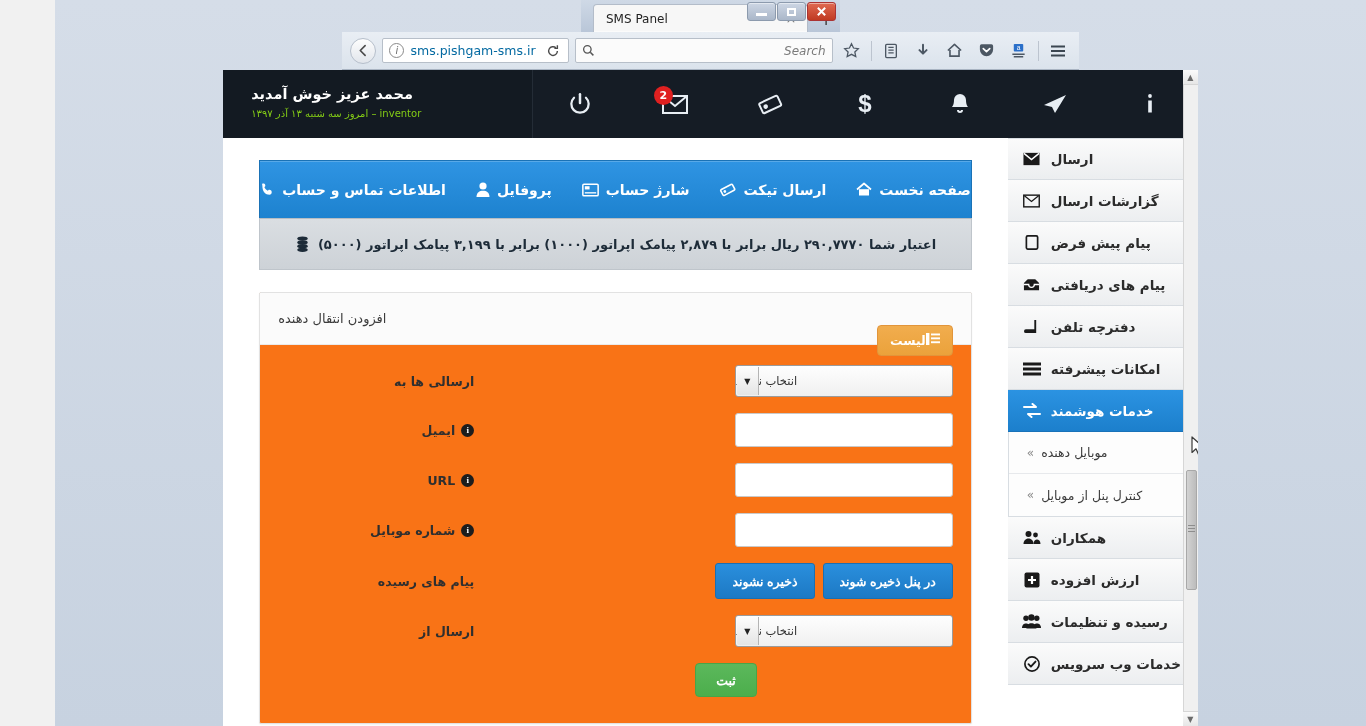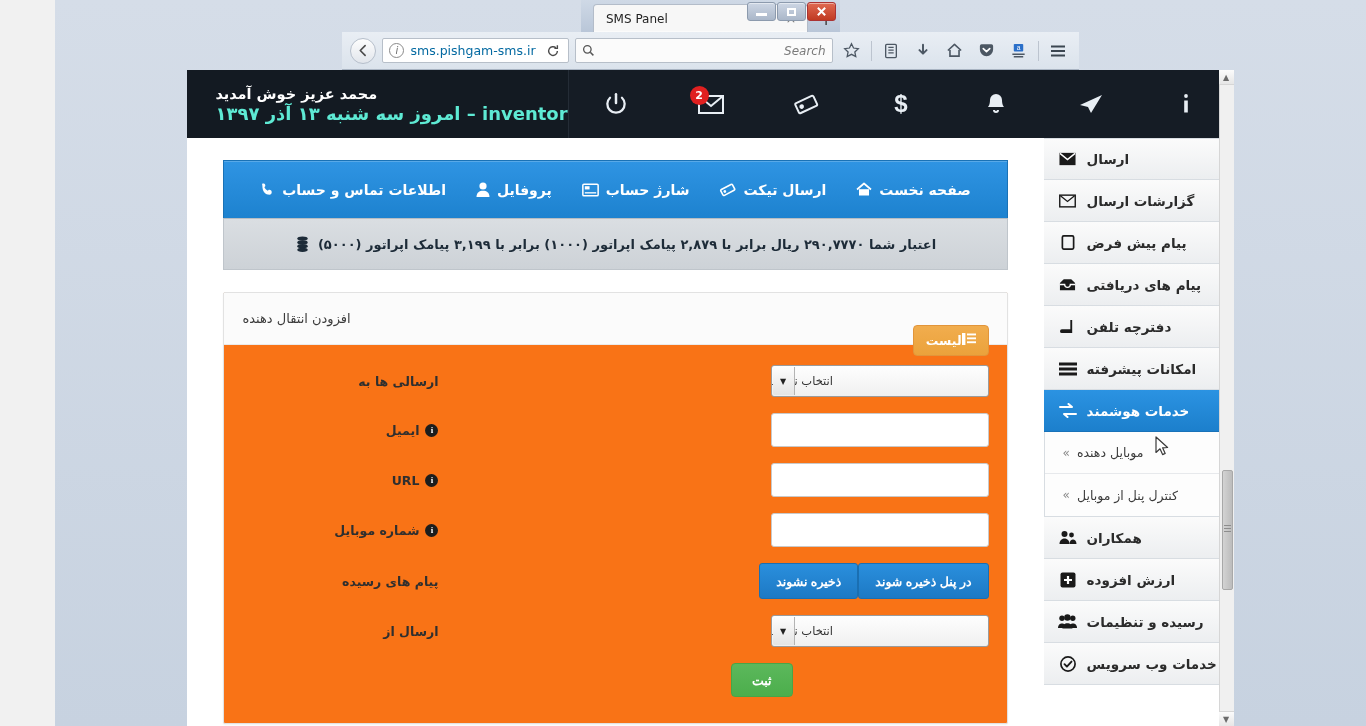--- a/index.html
+++ b/index.html
@@ -177,21 +177,21 @@
     margin-right: auto;
     padding-left: 28px;
     text-align: left;
     direction: rtl;
   }
   .welcome-name {
     color: #ffffff; font-size: 14.5px; font-weight: bold;
     line-height: 20px;
   }
   .welcome-sub {
-    color: #5eead4; font-size: 18px; font-weight: bold;
+    color: #84cc16; font-size: 10px; font-weight: normal;
     line-height: 20px;
   }
   .topdark .iconstrip {
     display: flex; align-items: center;
     direction: ltr;
     height: 68px;
     background: #151c25;
     border-left: 1px solid #242c36;
   }
   .topicon {
@@ -409,21 +409,21 @@
   .btn-green {
     background: linear-gradient(#5cb85c, #4cae4c);
     border: 1px solid #48a548;
     border-radius: 4px;
     color: #fff; font-size: 12.5px; font-weight: bold;
     height: 34px;
     padding: 0 20px;
     cursor: pointer;
   }
   .submit-row { display: flex; justify-content: flex-start; padding-right: 196px; margin-top: 6px; }
-  .btn-pair { display: flex; flex-direction: row-reverse; padding-left: 8px; }
+  .btn-pair { display: flex; gap: 8px; flex-direction: row-reverse; padding-left: 8px; }
 
   .cursor-arrow {
     position: absolute;
     left: 0; top: 0;
     pointer-events: none;
     z-index: 60;
   }
 </style>
 </head>
 <body>

